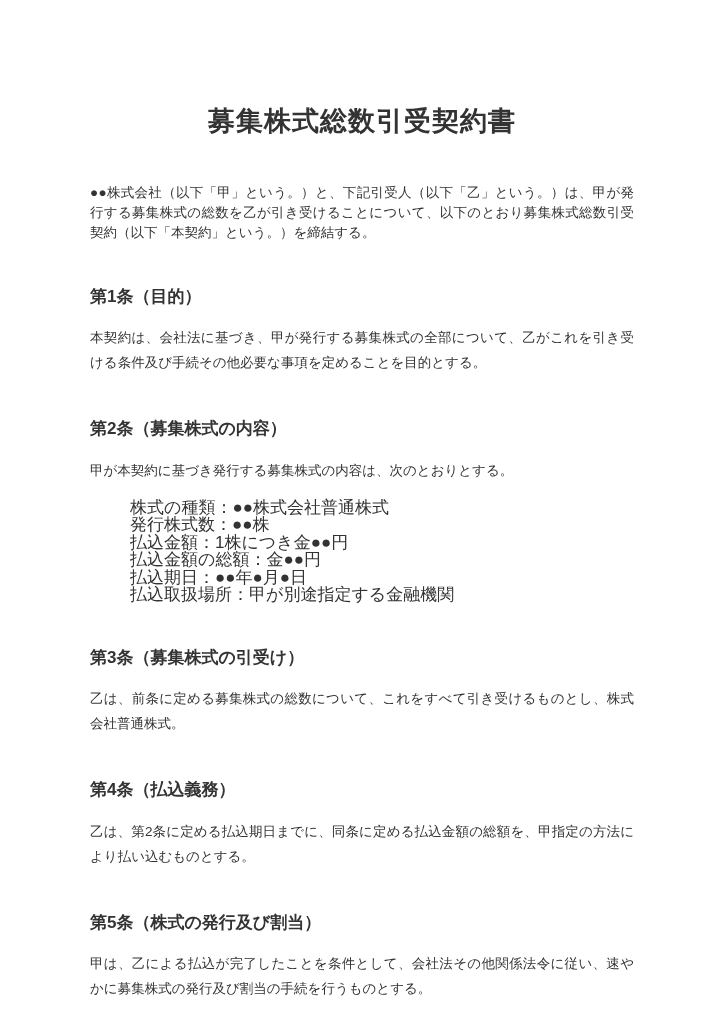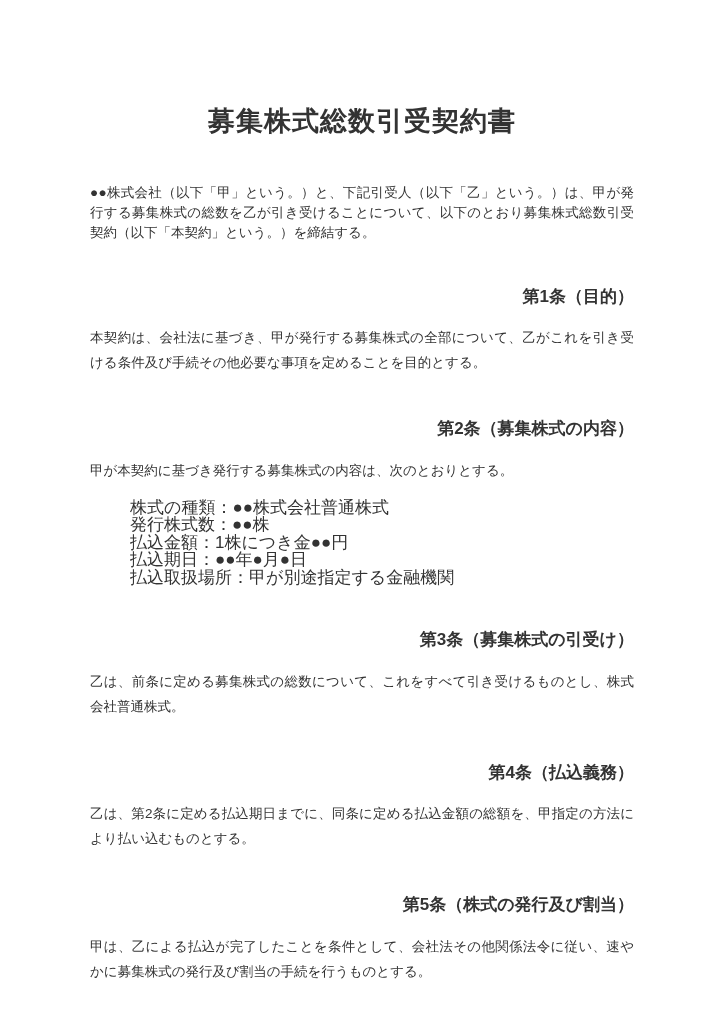--- a/index.html
+++ b/index.html
@@ -31,21 +31,20 @@
     text-align: justify;
     margin-bottom: 0;
   }
   .article { margin-top: 44px; }
   .article-heading {
     font-size: 17px;
     font-weight: bold;
     color: #333333;
     line-height: 1.2;
     margin-bottom: 18px;
-    text-align: right;
   }
   .article-body {
     font-size: 13.5px;
     line-height: 25px;
     text-align: justify;
   }
   .share-terms {
     list-style: none;
     margin: 16px 0 0 40px;
   }
@@ -68,20 +67,21 @@
     <p class="article-body">本契約は、会社法に基づき、甲が発行する募集株式の全部について、乙がこれを引き受ける条件及び手続その他必要な事項を定めることを目的とする。</p>
   </section>
 
   <section class="article">
     <h2 class="article-heading">第2条（募集株式の内容）</h2>
     <p class="article-body">甲が本契約に基づき発行する募集株式の内容は、次のとおりとする。</p>
     <ul class="share-terms">
       <li>株式の種類：●●株式会社普通株式</li>
       <li>発行株式数：●●株</li>
       <li>払込金額：1株につき金●●円</li>
+      <li>払込金額の総額：金●●円</li>
       <li>払込期日：●●年●月●日</li>
       <li>払込取扱場所：甲が別途指定する金融機関</li>
     </ul>
   </section>
 
   <section class="article">
     <h2 class="article-heading">第3条（募集株式の引受け）</h2>
     <p class="article-body">乙は、前条に定める募集株式の総数について、これをすべて引き受けるものとし、株式会社普通株式。</p>
   </section>
 

